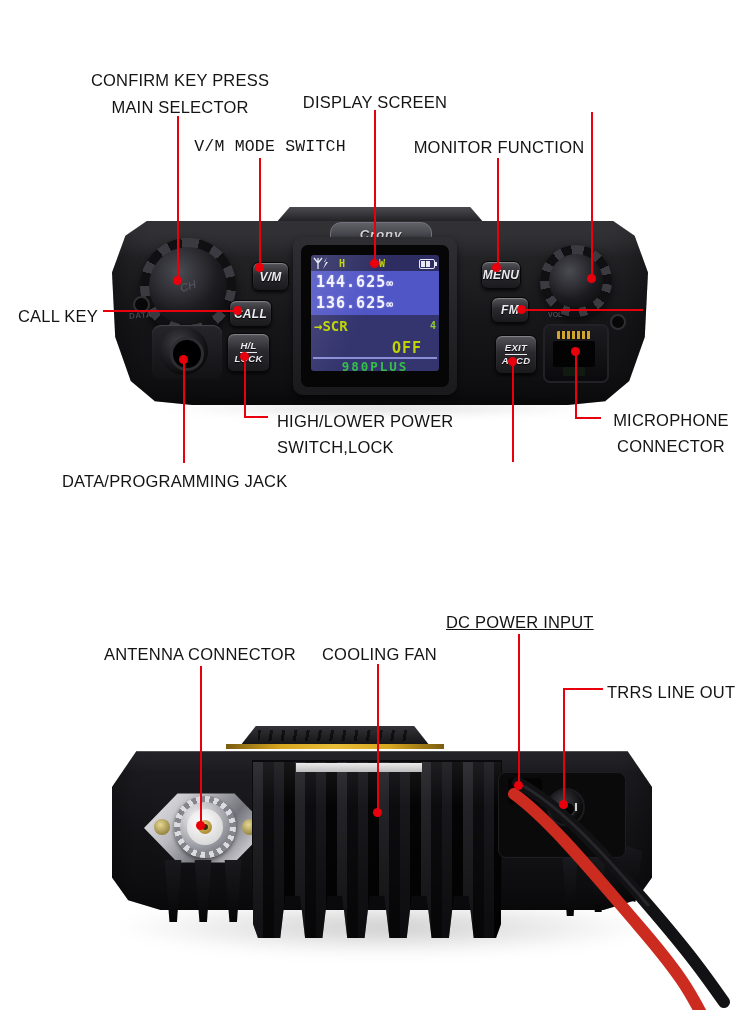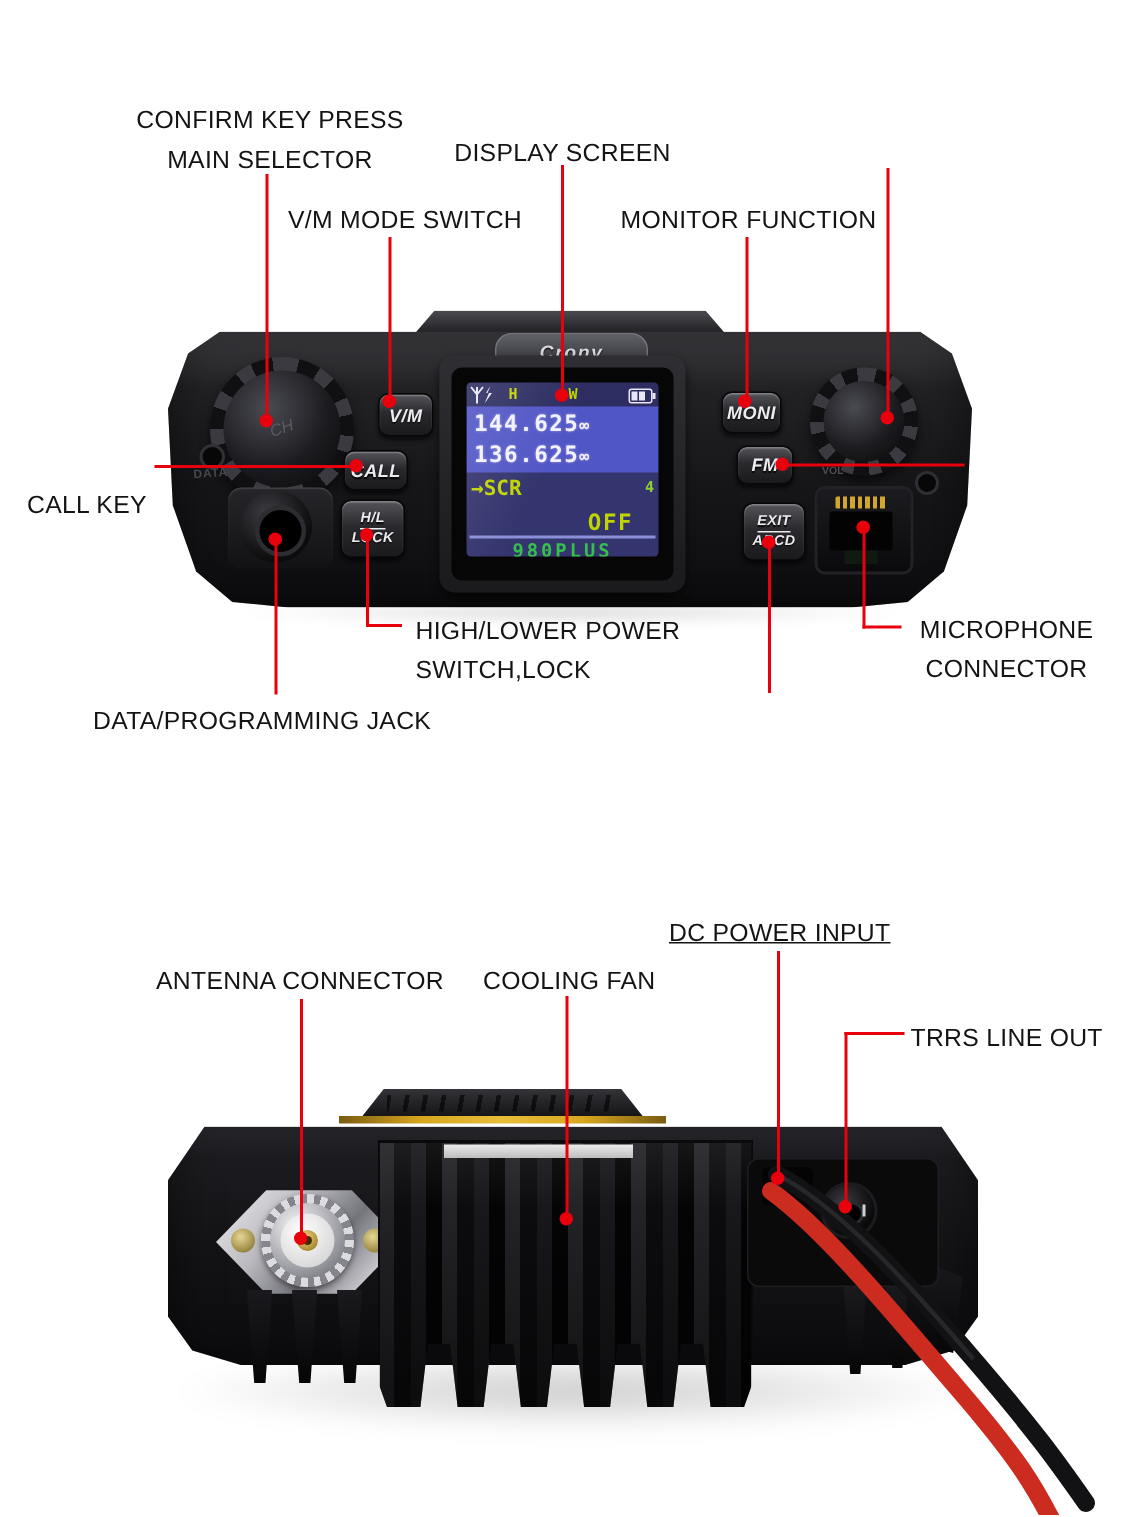--- a/index.html
+++ b/index.html
@@ -116,21 +116,21 @@
       <div class="d-yellow" style="position:absolute;left:3px;top:63px;font-size:14px;">
         <span>→</span><span>SCR</span></div>
       <div style="position:absolute;right:3px;top:65px;font-size:10px;font-weight:bold;color:#8fcf30;">4</div>
       <div class="d-yellow" style="position:absolute;right:17px;top:84px;font-size:15px;letter-spacing:1px;">OFF</div>
       <div style="position:absolute;left:2px;right:2px;top:102px;height:2px;background:var(--disp-div,#8a8fd8);"></div>
       <div style="position:absolute;left:0;right:0;top:104px;text-align:center;color:var(--disp-green,#35c04a);font-weight:bold;font-size:12.5px;letter-spacing:2px;">980PLUS</div>
       <div class="glare"></div>
     </div>
 
     <div class="btn" style="left:369px;top:56px;width:38px;height:26px;">
-      <span>MONI</span>
+      <span>MENU</span>
       </div>
     <div class="btn" style="left:379px;top:92px;width:36px;height:24px;">
       <span>FM</span>
       </div>
     <div class="btn" style="left:383px;top:130px;width:40px;height:37px;">
       <span class="two ul">EXIT</span>
       <span class="two">ABCD</span>
       </div>
 
     <div class="knob" style="left:428px;top:40px;width:72px;height:72px;">
@@ -227,23 +227,23 @@
   <div class="dot" style="left:373px;top:808px;"></div>
   <div class="vline" style="left:518px;top:634px;height:149px;"></div>
   <div class="dot" style="left:514px;top:781px;"></div>
   <div class="hline" style="left:563px;top:688px;width:40px;"></div>
   <div class="vline" style="left:563px;top:688px;height:114px;"></div>
   <div class="dot" style="left:559px;top:800px;"></div>
 
   <div class="label center" style="left:50px;top:67px;width:260px;line-height:27px;">CONFIRM KEY PRESS
 MAIN SELECTOR</div>
   <div class="label center" style="left:300px;top:89px;width:150px;">DISPLAY SCREEN</div>
-  <div class="label center" style="left:186px;top:134px;width:168px;">V/M MODE SWITCH</div>
+  <div class="label center" style="left:186px;top:134px;width:168px;font-family:Liberation Mono, monospace;">V/M MODE SWITCH</div>
   <div class="label center" style="left:410px;top:134px;width:178px;">MONITOR FUNCTION</div>
-  <div class="label" style="left:18px;top:303px;margin-top:21px;">CALL KEY</div>
+  <div class="label" style="left:18px;top:303px;">CALL KEY</div>
   <div class="label" style="left:277px;top:408px;">HIGH/LOWER POWER
 SWITCH,LOCK</div>
   <div class="label center" style="left:604px;top:407px;width:134px;">MICROPHONE
 CONNECTOR</div>
   <div class="label" style="left:62px;top:468px;">DATA/PROGRAMMING JACK</div>
   <div class="label" style="left:446px;top:609px;text-decoration:underline;">DC POWER INPUT</div>
   <div class="label" style="left:104px;top:641px;">ANTENNA CONNECTOR</div>
   <div class="label" style="left:322px;top:641px;">COOLING FAN</div>
   <div class="label" style="left:607px;top:679px;">TRRS LINE OUT</div>
 </div>

